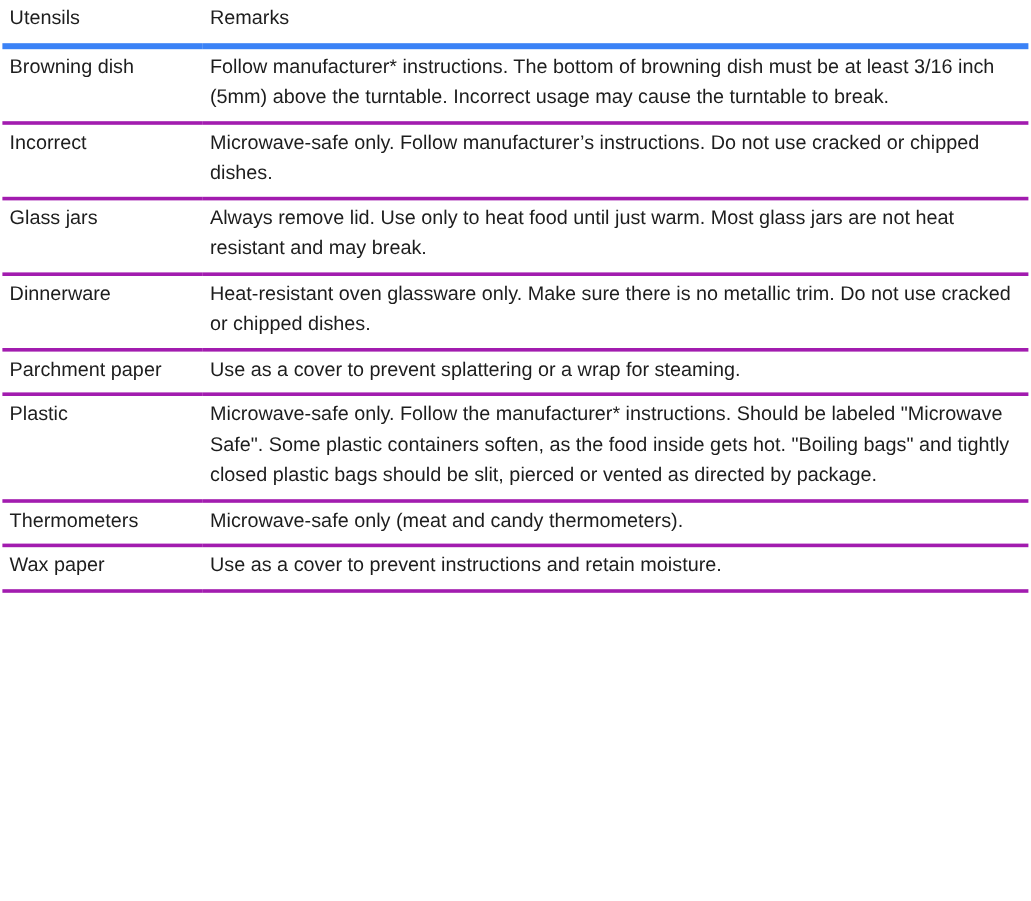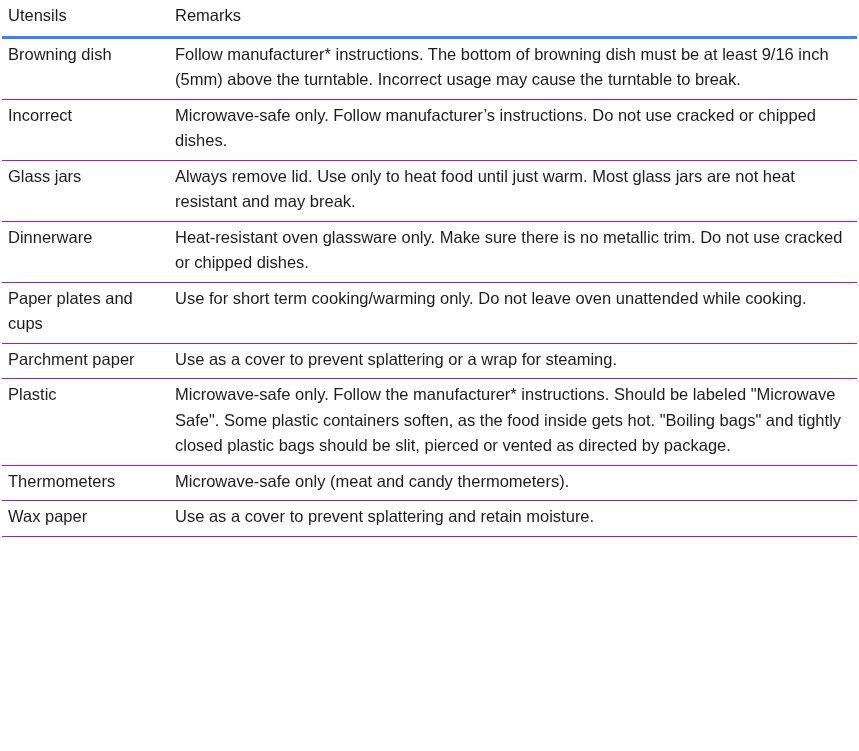--- a/index.html
+++ b/index.html
@@ -27,24 +27,24 @@
     font-weight: 400;
     font-size: 16.5px;
     line-height: 25.5px;
     padding: 3px 4px 6px 6px;
   }
   thead th {
     padding-top: 3px;
     padding-bottom: 7px;
   }
   thead tr {
-    border-bottom: 3px solid #3b82f6;
+    border-bottom: 5px solid #3b82f6;
   }
   tbody tr {
-    border-bottom: 1px solid #a21caf;
+    border-bottom: 3px solid #a21caf;
   }
   td.remark {
     padding-left: 6px;
     padding-right: 2px;
   }
 </style>
 </head>
 <body>
 
 <table>
@@ -54,48 +54,44 @@
   </colgroup>
   <thead>
     <tr>
       <th>Utensils</th>
       <th>Remarks</th>
     </tr>
   </thead>
   <tbody>
     <tr>
       <td class="utensil">Browning dish</td>
-      <td class="remark">Follow manufacturer* instructions. The bottom of browning dish must be at least 9/16 inch (5mm) above the turntable. Incorrect usage may cause the turntable to break.</td>
+      <td class="remark">Follow manufacturer* instructions. The bottom of browning dish must be at least 3/16 inch (5mm) above the turntable. Incorrect usage may cause the turntable to break.</td>
     </tr>
     <tr>
       <td class="utensil">Incorrect</td>
       <td class="remark">Microwave-safe only. Follow manufacturer’s instructions. Do not use cracked or chipped dishes.</td>
     </tr>
     <tr>
       <td class="utensil">Glass jars</td>
       <td class="remark">Always remove lid. Use only to heat food until just warm. Most glass jars are not heat resistant and may break.</td>
     </tr>
     <tr>
       <td class="utensil">Dinnerware</td>
       <td class="remark">Heat-resistant oven glassware only. Make sure there is no metallic trim. Do not use cracked or chipped dishes.</td>
-    </tr>
-    <tr>
-      <td class="utensil">Paper plates and cups</td>
-      <td class="remark">Use for short term cooking/warming only. Do not leave oven unattended while cooking.</td>
     </tr>
     <tr>
       <td class="utensil">Parchment paper</td>
       <td class="remark">Use as a cover to prevent splattering or a wrap for steaming.</td>
     </tr>
     <tr>
       <td class="utensil">Plastic</td>
       <td class="remark">Microwave-safe only. Follow the manufacturer* instructions. Should be labeled "Microwave Safe". Some plastic containers soften, as the food inside gets hot. "Boiling bags" and tightly closed plastic bags should be slit, pierced or vented as directed by package.</td>
     </tr>
     <tr>
       <td class="utensil">Thermometers</td>
       <td class="remark">Microwave-safe only (meat and candy thermometers).</td>
     </tr>
     <tr>
       <td class="utensil">Wax paper</td>
-      <td class="remark">Use as a cover to prevent splattering and retain moisture.</td>
+      <td class="remark">Use as a cover to prevent instructions and retain moisture.</td>
     </tr>
   </tbody>
 </table>
 
 </body></html>

